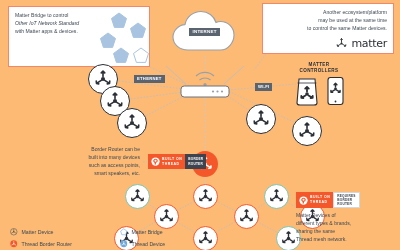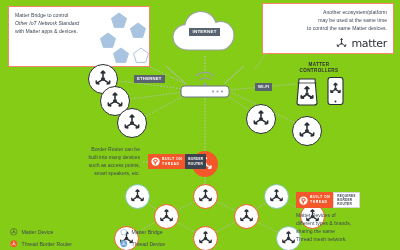--- a/index.html
+++ b/index.html
@@ -2,21 +2,21 @@
 <html><head>
 <meta charset="utf-8">
 <style>
   * { box-sizing: border-box; margin: 0; padding: 0; }
   html, body {
     width: 400px; height: 250px;
     background: #ffffff;
     font-family: "Liberation Sans", sans-serif;
     overflow: hidden;
   }
-  #stage { position: relative; width: 400px; height: 250px; background: #84cc16; }
+  #stage { position: relative; width: 400px; height: 250px; background: #fdba74; }
   #wires { position: absolute; left: 0; top: 0; width: 400px; height: 250px; }
 
   .callout {
     position: absolute;
     border: 1px solid #f4876a;
     background: #ffffff;
     padding: 5px 6px;
   }
   .callout .txt {
     font-size: 5.1px; line-height: 1.55; color: #3d4852;

